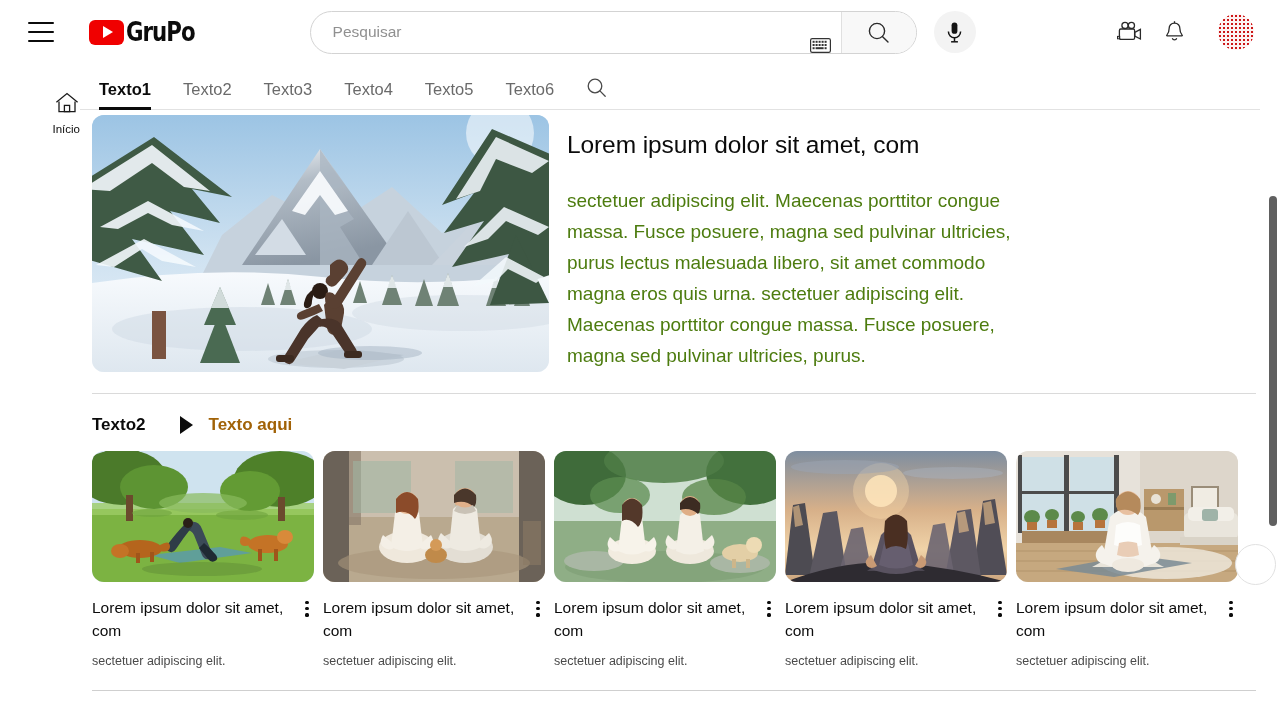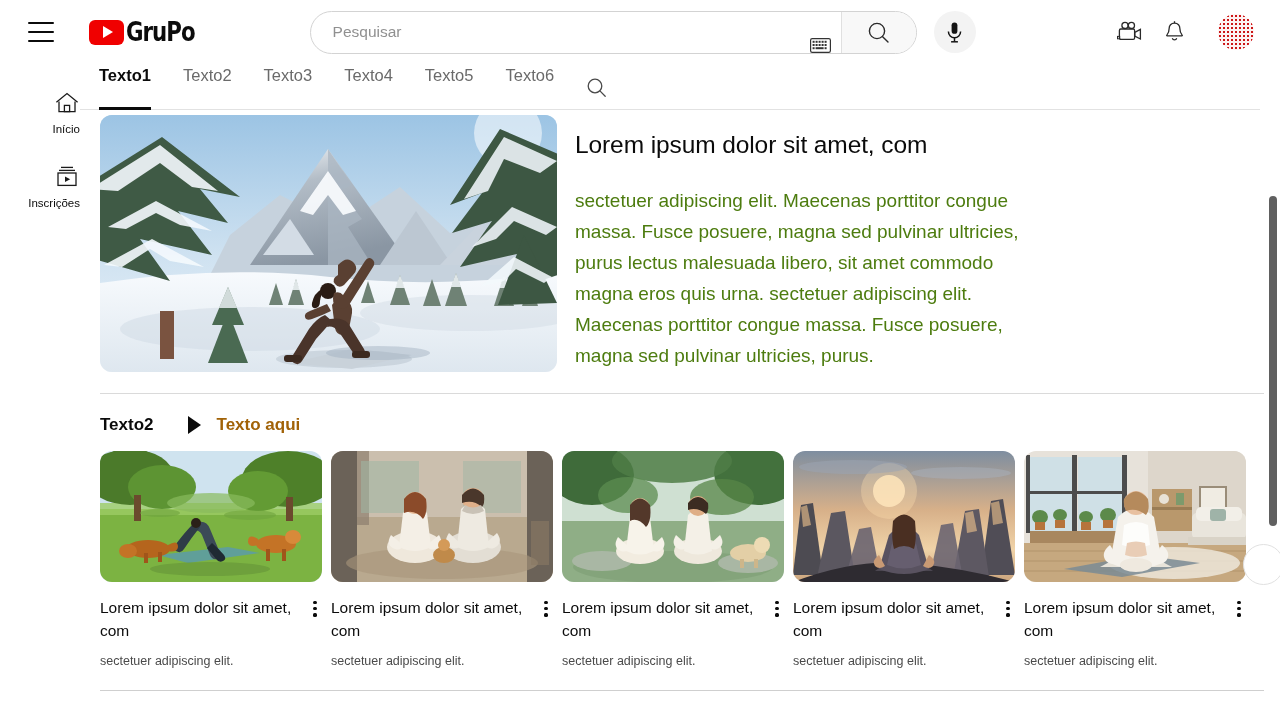--- a/index.html
+++ b/index.html
@@ -113,32 +113,32 @@
   
   .tabbar {
     position: absolute; top: 64px; left: 80px;
     width: 1180px; height: 46px;
     display: flex; align-items: flex-end;
     border-bottom: 1px solid #e2e2e2;
     padding-left: 19px;
   }
   .tab {
     font-size: 16.5px; color: #6a6a6a;
-    margin-right: 32px; padding-bottom: 24px;
+    margin-right: 32px; padding-bottom: 10px;
     cursor: pointer; position: relative; white-space: nowrap;
   }
   .tab.active { color: #0b0b0b; font-weight: 700; }
   .tab.active::after {
     content: ""; position: absolute; left: 0; bottom: -1px;
     width: 100%; height: 3px; background: #0b0b0b;
   }
   .tab-search { padding-bottom: 7px; cursor: pointer; }
 
   
-  .main { position: absolute; top: 110px; left: 84px; width: 1180px; height: 610px; }
+  .main { position: absolute; top: 110px; left: 76px; width: 1180px; height: 610px; }
 
   .hero { display: flex; padding: 5px 0 0 16px; }
   .hero-img {
     width: 457px; height: 257px; border-radius: 12px;
     flex: none; position: relative; overflow: hidden;
     background: linear-gradient(#bdd8ee 0%, #cfe3f2 38%, #eef4f8 60%, #f6f8fa 100%);
     cursor: pointer;
   }
   .hero-txt { margin-left: 18px; padding-top: 16px; width: 470px; }
   .hero-title {
@@ -289,31 +289,20 @@
       <svg width="26" height="24" viewBox="0 0 26 24">
         <path d="M2.4 11.2 L13 2.6 L23.6 11.2" fill="none" stroke="#1a1a1a" stroke-width="1.3"></path>
         <path d="M5 10.5 V20.6 H21 V10.5" fill="none" stroke="#1a1a1a" stroke-width="1.3"></path>
         <rect x="10.4" y="14.4" width="5.2" height="6.2" fill="none" stroke="#1a1a1a" stroke-width="1.3"></rect>
       </svg>
     </span>
     <span class="side-label">Início</span>
   </div>
 
 
-  <div class="side-item">
-    <span class="side-icon">
-      <svg width="26" height="26" viewBox="0 0 26 26">
-        <line x1="7" y1="3.4" x2="19" y2="3.4" stroke="#1a1a1a" stroke-width="1.3"></line>
-        <line x1="5" y1="6.4" x2="21" y2="6.4" stroke="#1a1a1a" stroke-width="1.3"></line>
-        <rect x="4" y="9" width="18" height="12.4" fill="none" stroke="#1a1a1a" stroke-width="1.3"></rect>
-        <path d="M11 12.4 L16.2 15.2 L11 18 Z" fill="#1a1a1a"></path>
-      </svg>
-    </span>
-    <span class="side-label">Inscrições</span>
-  </div>
 
 </div>
 
 <div class="tabbar">
   <div class="tab active">Texto1</div>
   <div class="tab">Texto2</div>
   <div class="tab">Texto3</div>
   <div class="tab">Texto4</div>
   <div class="tab">Texto5</div>
   <div class="tab">Texto6</div>

